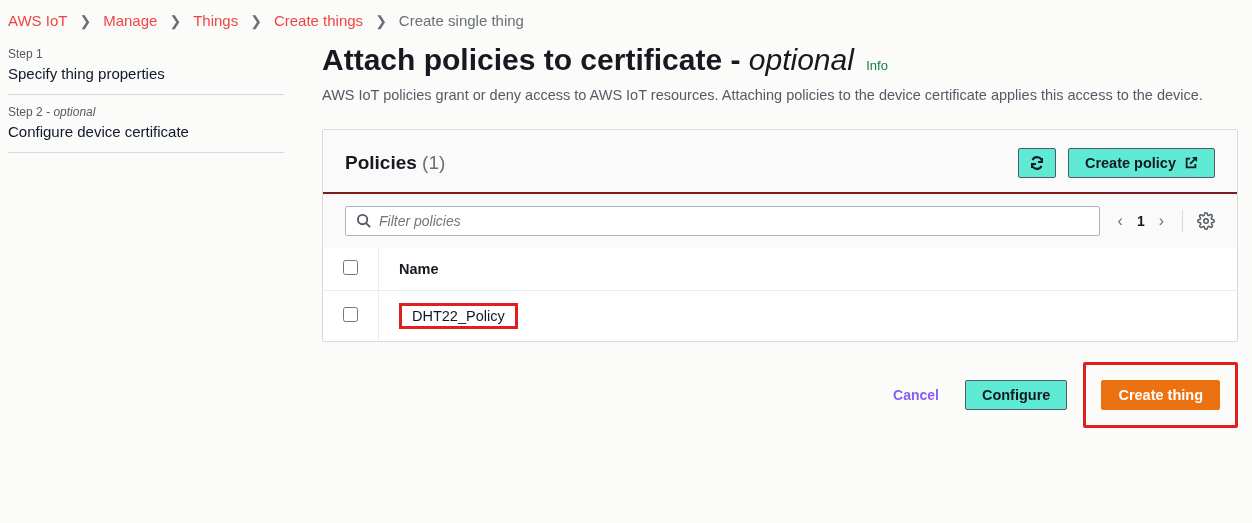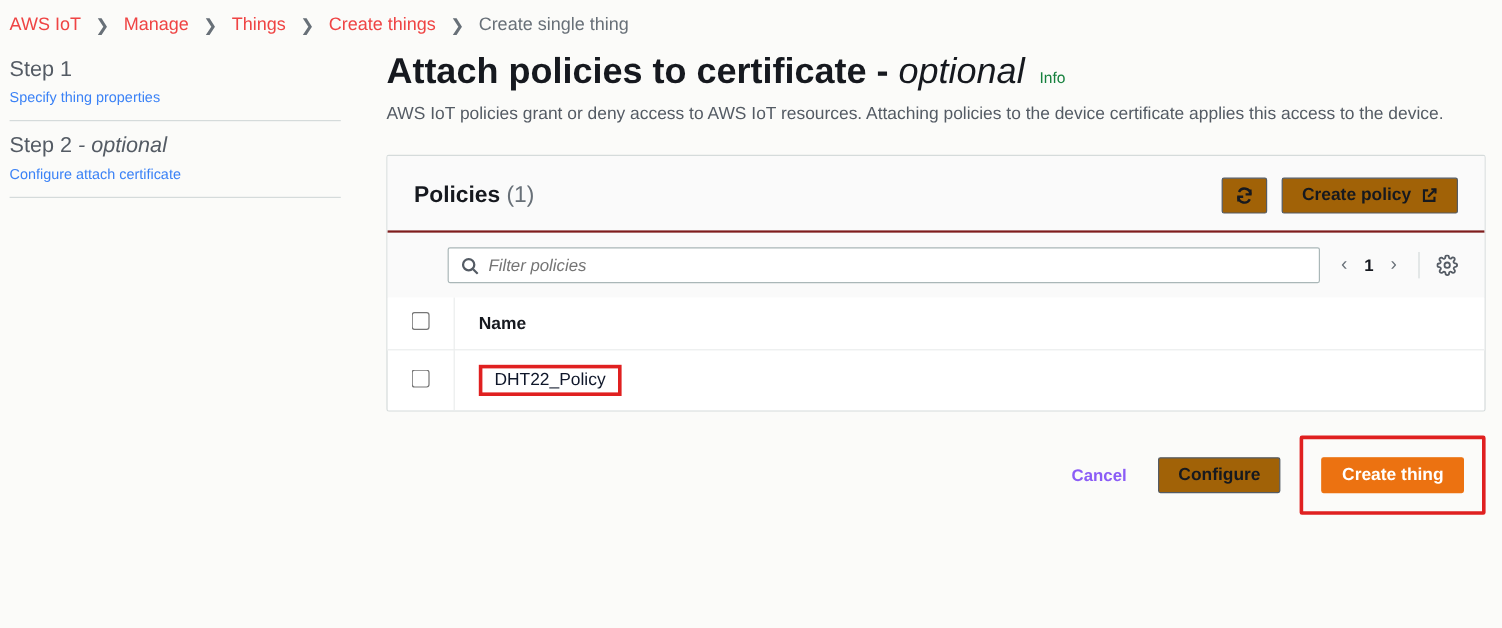--- a/index.html
+++ b/index.html
@@ -29,23 +29,23 @@
     display: flex;
     padding: 0 8px 20px 8px;
   }
   .sidebar {
     width: 300px;
     flex-shrink: 0;
     padding-right: 24px;
   }
   .step { padding: 10px 0 12px 0; border-bottom: 1px solid #d5dbdb; }
   .step:first-child { padding-top: 10px; }
-  .step-label { font-size: 18px; color: #545b64; margin-bottom: 4px; }
+  .step-label { font-size: 12px; color: #545b64; margin-bottom: 4px; }
   .step-label .opt { font-style: italic; }
-  .step-title-link { font-size: 12px; color: #3b82f6; }
+  .step-title-link { font-size: 15px; color: #0f172a; }
   .step-title-current { font-size: 15px; color: #16191f; font-weight: 700; }
 
   .main { flex: 1; padding-left: 14px; padding-right: 6px; }
 
   .page-title {
     font-size: 30px;
     font-weight: 700;
     margin-top: 6px;
     margin-bottom: 8px;
   }
@@ -72,21 +72,21 @@
   .panel-title { font-size: 19px; font-weight: 700; }
   .panel-title .count { color: #687078; font-weight: 400; }
   .panel-sub { font-size: 13px; color: #545b64; margin-top: 4px; }
   .panel-actions { display: flex; gap: 12px; }
 
   .btn {
     display: inline-flex;
     align-items: center;
     gap: 8px;
     border: 1px solid #545b64;
-    background: #a16207;
+    background: #5eead4;
     color: #16191f;
     padding: 6px 16px;
     font-size: 14.5px;
     cursor: pointer;
     border-radius: 2px;
     font-family: inherit;
     font-weight: 700;
   }
   .btn.icon-only { padding: 6px 10px; }
   .btn-primary {
@@ -99,26 +99,25 @@
   .panel-toolbar {
     display: flex;
     align-items: center;
     padding: 12px 22px;
     gap: 14px;
     background: #fafafa;
   }
   .filter-box {
     flex: 1;
     display: flex;
-    align-items: flex-end;
+    align-items: flex-start;
     border: 1px solid #aab7b8;
     background: #fff;
     padding: 6px 10px;
     border-radius: 2px;
-    margin-left: 28px;
   }
   .filter-box input {
     border: none;
     outline: none;
     flex: 1;
     font-size: 14px;
     font-style: italic;
     color: #687078;
     font-family: inherit;
   }
@@ -176,21 +175,21 @@
   <aside class="sidebar">
     <div class="step">
       <div class="step-label">Step 1</div>
       <a class="step-title-link">Specify thing properties</a>
     </div>
     <div class="step">
       <div class="step-label">
         <span>Step 2</span>
         <span class="opt">- optional</span>
       </div>
-      <a class="step-title-link">Configure attach certificate</a>
+      <a class="step-title-link">Configure device certificate</a>
     </div>
   </aside>
 
   <main class="main">
     <h1 class="page-title">
       <span>Attach policies to certificate -</span>
       <span class="opt">optional</span>
       <a class="info-link">Info</a>
     </h1>
     <p class="page-desc">AWS IoT policies grant or deny access to AWS IoT resources. Attaching policies to the device certificate applies this access to the device.</p>

